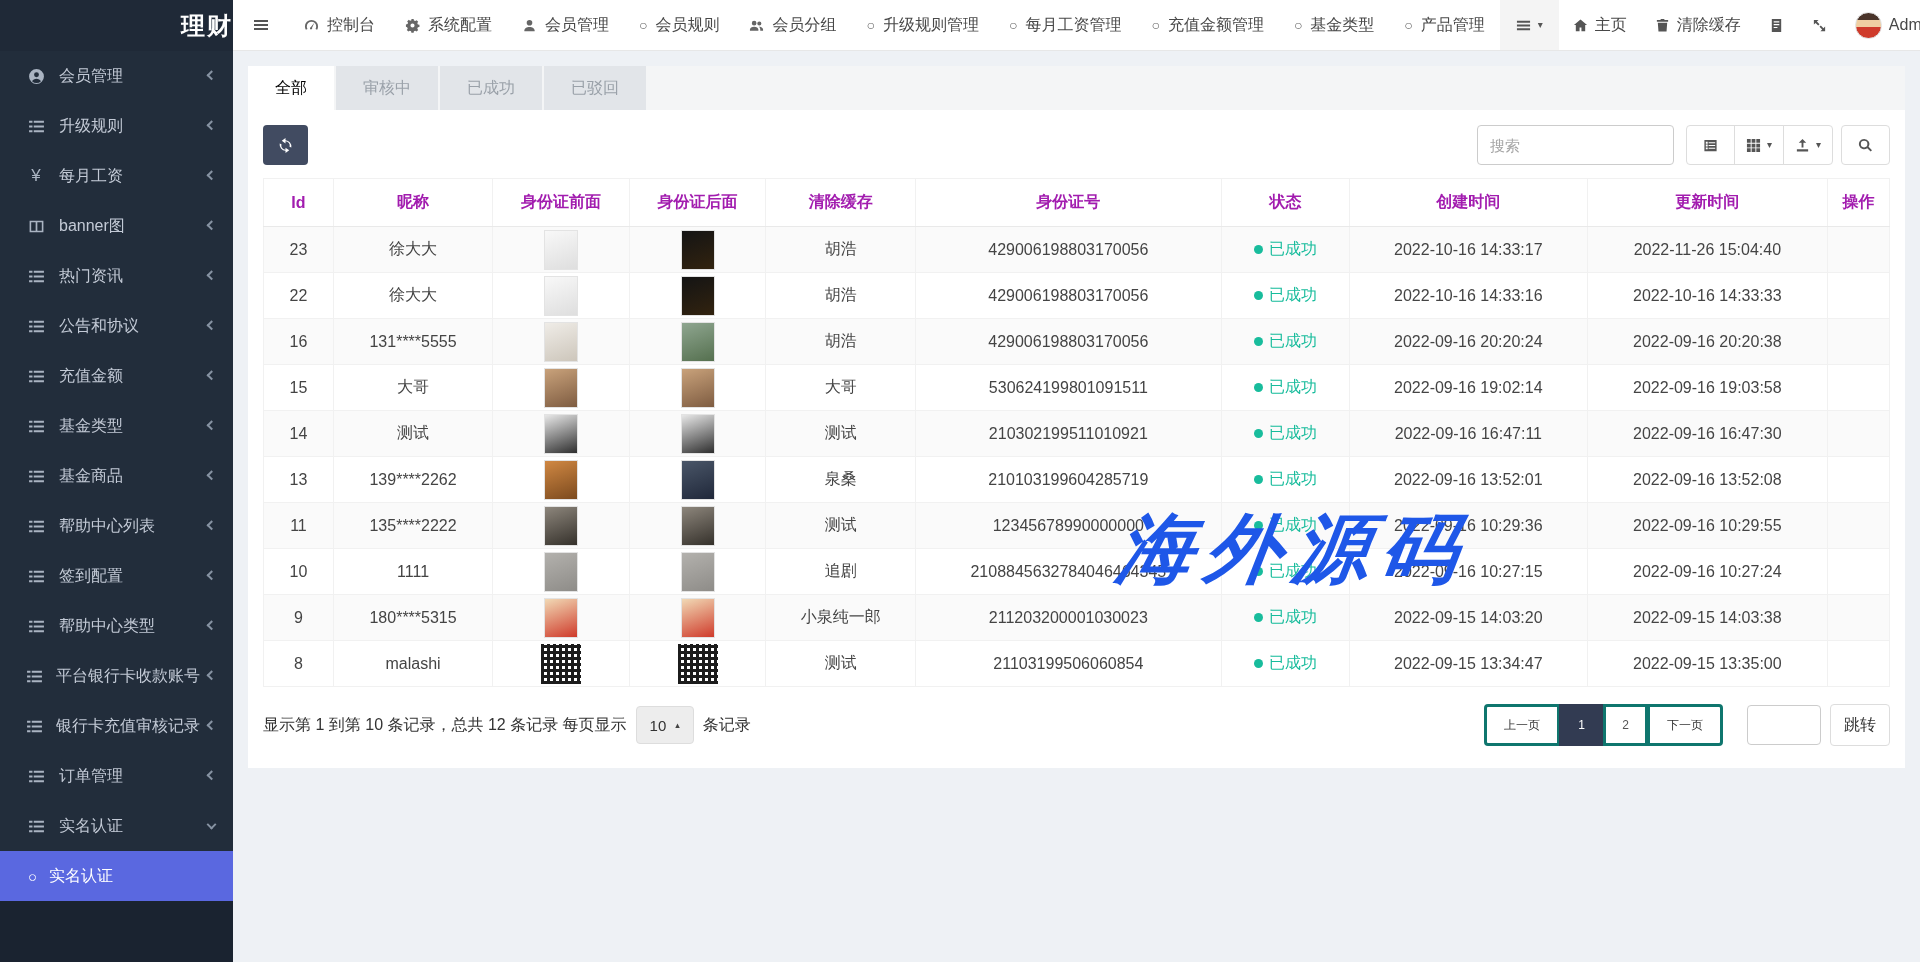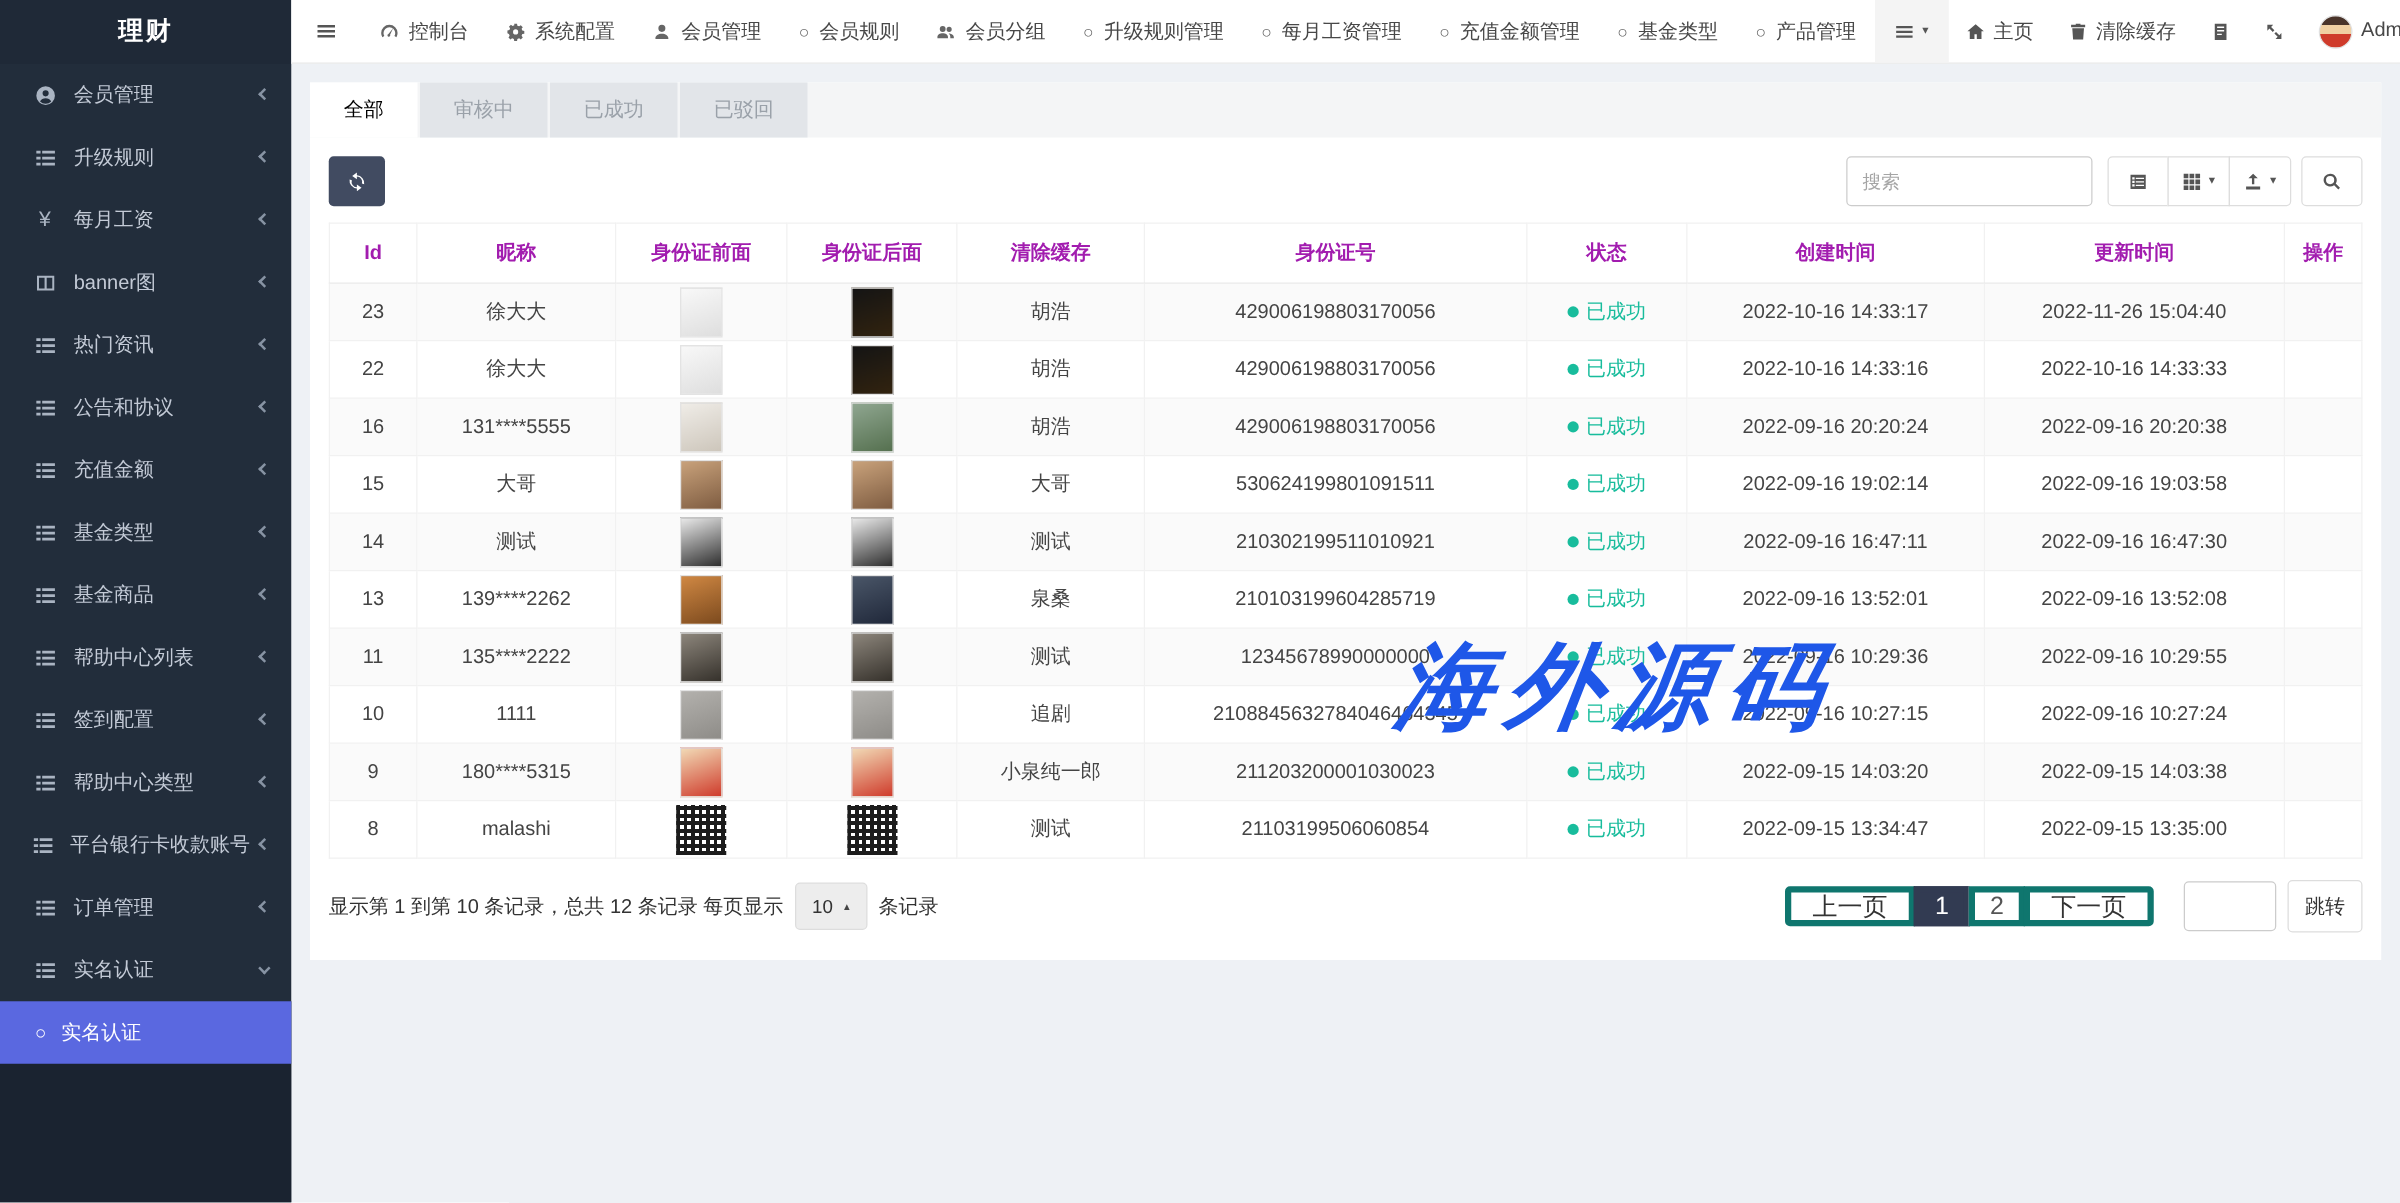--- a/index.html
+++ b/index.html
@@ -2,21 +2,21 @@
 <html><head>
 <meta charset="utf-8">
 <style>
   *{box-sizing:border-box;margin:0;padding:0}
   html,body{width:1920px;height:962px;overflow:hidden}
   body{display:flex;font-family:"Liberation Sans","DejaVu Sans",sans-serif;font-size:16px;color:#333;background:#eef1f5}
   svg{display:block}
 
   
   .sidebar{width:233px;flex-shrink:0;background:#222d3b;display:flex;flex-direction:column}
-  .logo{height:51px;line-height:51px;text-align:center;color:#fff;font-size:20px;font-weight:bold;background:#1f2937;letter-spacing:2px}
+  .logo{height:51px;line-height:51px;text-align:right;color:#fff;font-size:24px;font-weight:bold;background:#1f2937;letter-spacing:2px}
   .side-menu{flex-shrink:0}
   .side-item{position:relative;display:flex;align-items:center;height:50px;padding:0 34px 0 26px;color:#c3cad6;cursor:pointer}
   .side-item .s-icon{width:20px;height:20px;margin-right:13px;display:flex;align-items:center;justify-content:center;color:#aab4c2;font-size:17px}
   .side-item .s-icon svg{width:17px;height:17px;fill:#aab4c2}
   .side-item .lbl{font-size:16px;white-space:nowrap}
   .chev{position:absolute;right:18px;top:50%;width:7px;height:7px;border-left:2px solid #8793a3;border-bottom:2px solid #8793a3;transform:translateY(-60%) rotate(45deg)}
   .chev.down{border-left:none;border-top:none;border-right:2px solid #8793a3;border-bottom:2px solid #8793a3;transform:translateY(-70%) rotate(45deg)}
   .submenu{flex:1;background:#1a2330}
   .sub-item{display:flex;align-items:center;height:50px;padding-left:28px;color:#fff;cursor:pointer}
   .sub-item.active{background:#5a68e0}
@@ -70,21 +70,21 @@
   .status{color:#18bc9c}
   .status .dot{display:inline-block;width:9px;height:9px;border-radius:50%;background:#18bc9c;margin-right:6px;vertical-align:baseline}
 
   
   .table-footer{display:flex;justify-content:space-between;align-items:center;margin-top:17px}
   .pg-left{display:flex;align-items:center;gap:9px;font-size:16px;color:#333}
   .page-size{height:38px;padding:0 13px;background:#ededed;border:1px solid #ddd;border-radius:4px;display:flex;align-items:center;gap:9px;cursor:pointer;font-size:15px}
   .page-size .caret{font-size:9px;color:#444}
   .pg-right{display:flex;align-items:center}
   .pagination{display:flex}
-  .page-btn{min-width:45px;height:32px;padding:0 17px;background:#fff;border:5px solid #0f766e;display:flex;align-items:center;justify-content:center;font-size:20px;color:#333;cursor:pointer;margin-left:-1px}
+  .page-btn{min-width:45px;height:42px;padding:0 17px;background:#fff;border:3px solid #0f766e;display:flex;align-items:center;justify-content:center;font-size:12px;color:#333;cursor:pointer;margin-left:-1px}
   .page-btn.num{padding:0;width:45px;color:#555}
   .pagination .page-btn:first-child{border-radius:4px 0 0 4px;margin-left:0}
   .pagination .page-btn:last-child{border-radius:0 4px 4px 0}
   .page-btn.active{background:#323b52;border-color:#323b52;color:#fff}
   .jump-input{width:74px;height:40px;border:1px solid #ccc;border-radius:4px;margin-left:24px;outline:none;padding:0 8px;font-size:16px}
   .jump-btn{height:42px;padding:0 13px;margin-left:9px;background:#fff;border:1px solid #ddd;border-radius:4px;font-size:16px;color:#333;cursor:pointer;font-family:inherit}
 
   
   .watermark{position:absolute;left:885px;top:448px;z-index:6;pointer-events:none;
     font-family:"DejaVu Serif","Liberation Serif",serif;font-style:italic;font-weight:bold;
@@ -200,20 +200,29 @@
         <span class="lbl">帮助中心类型</span>
         <i class="chev"></i>
       </div>
       <div class="side-item">
         <span class="s-icon">
           <svg viewBox="0 0 16 16">
             <path d="M1 2.5h3.2v2H1zm4.4 0H15v2H5.4zM1 7h3.2v2H1zm4.4 0H15v2H5.4zM1 11.5h3.2v2H1zm4.4 0H15v2H5.4z"></path>
           </svg>
         </span>
         <span class="lbl">平台银行卡收款账号</span>
+        <i class="chev"></i>
+      </div>
+      <div class="side-item">
+        <span class="s-icon">
+          <svg viewBox="0 0 16 16">
+            <path d="M1 2.5h3.2v2H1zm4.4 0H15v2H5.4zM1 7h3.2v2H1zm4.4 0H15v2H5.4zM1 11.5h3.2v2H1zm4.4 0H15v2H5.4z"></path>
+          </svg>
+        </span>
+        <span class="lbl">银行卡充值审核记录</span>
         <i class="chev"></i>
       </div>
       <div class="side-item">
         <span class="s-icon">
           <svg viewBox="0 0 16 16">
             <path d="M1 2.5h3.2v2H1zm4.4 0H15v2H5.4zM1 7h3.2v2H1zm4.4 0H15v2H5.4zM1 11.5h3.2v2H1zm4.4 0H15v2H5.4z"></path>
           </svg>
         </span>
         <span class="lbl">订单管理</span>
         <i class="chev"></i>

